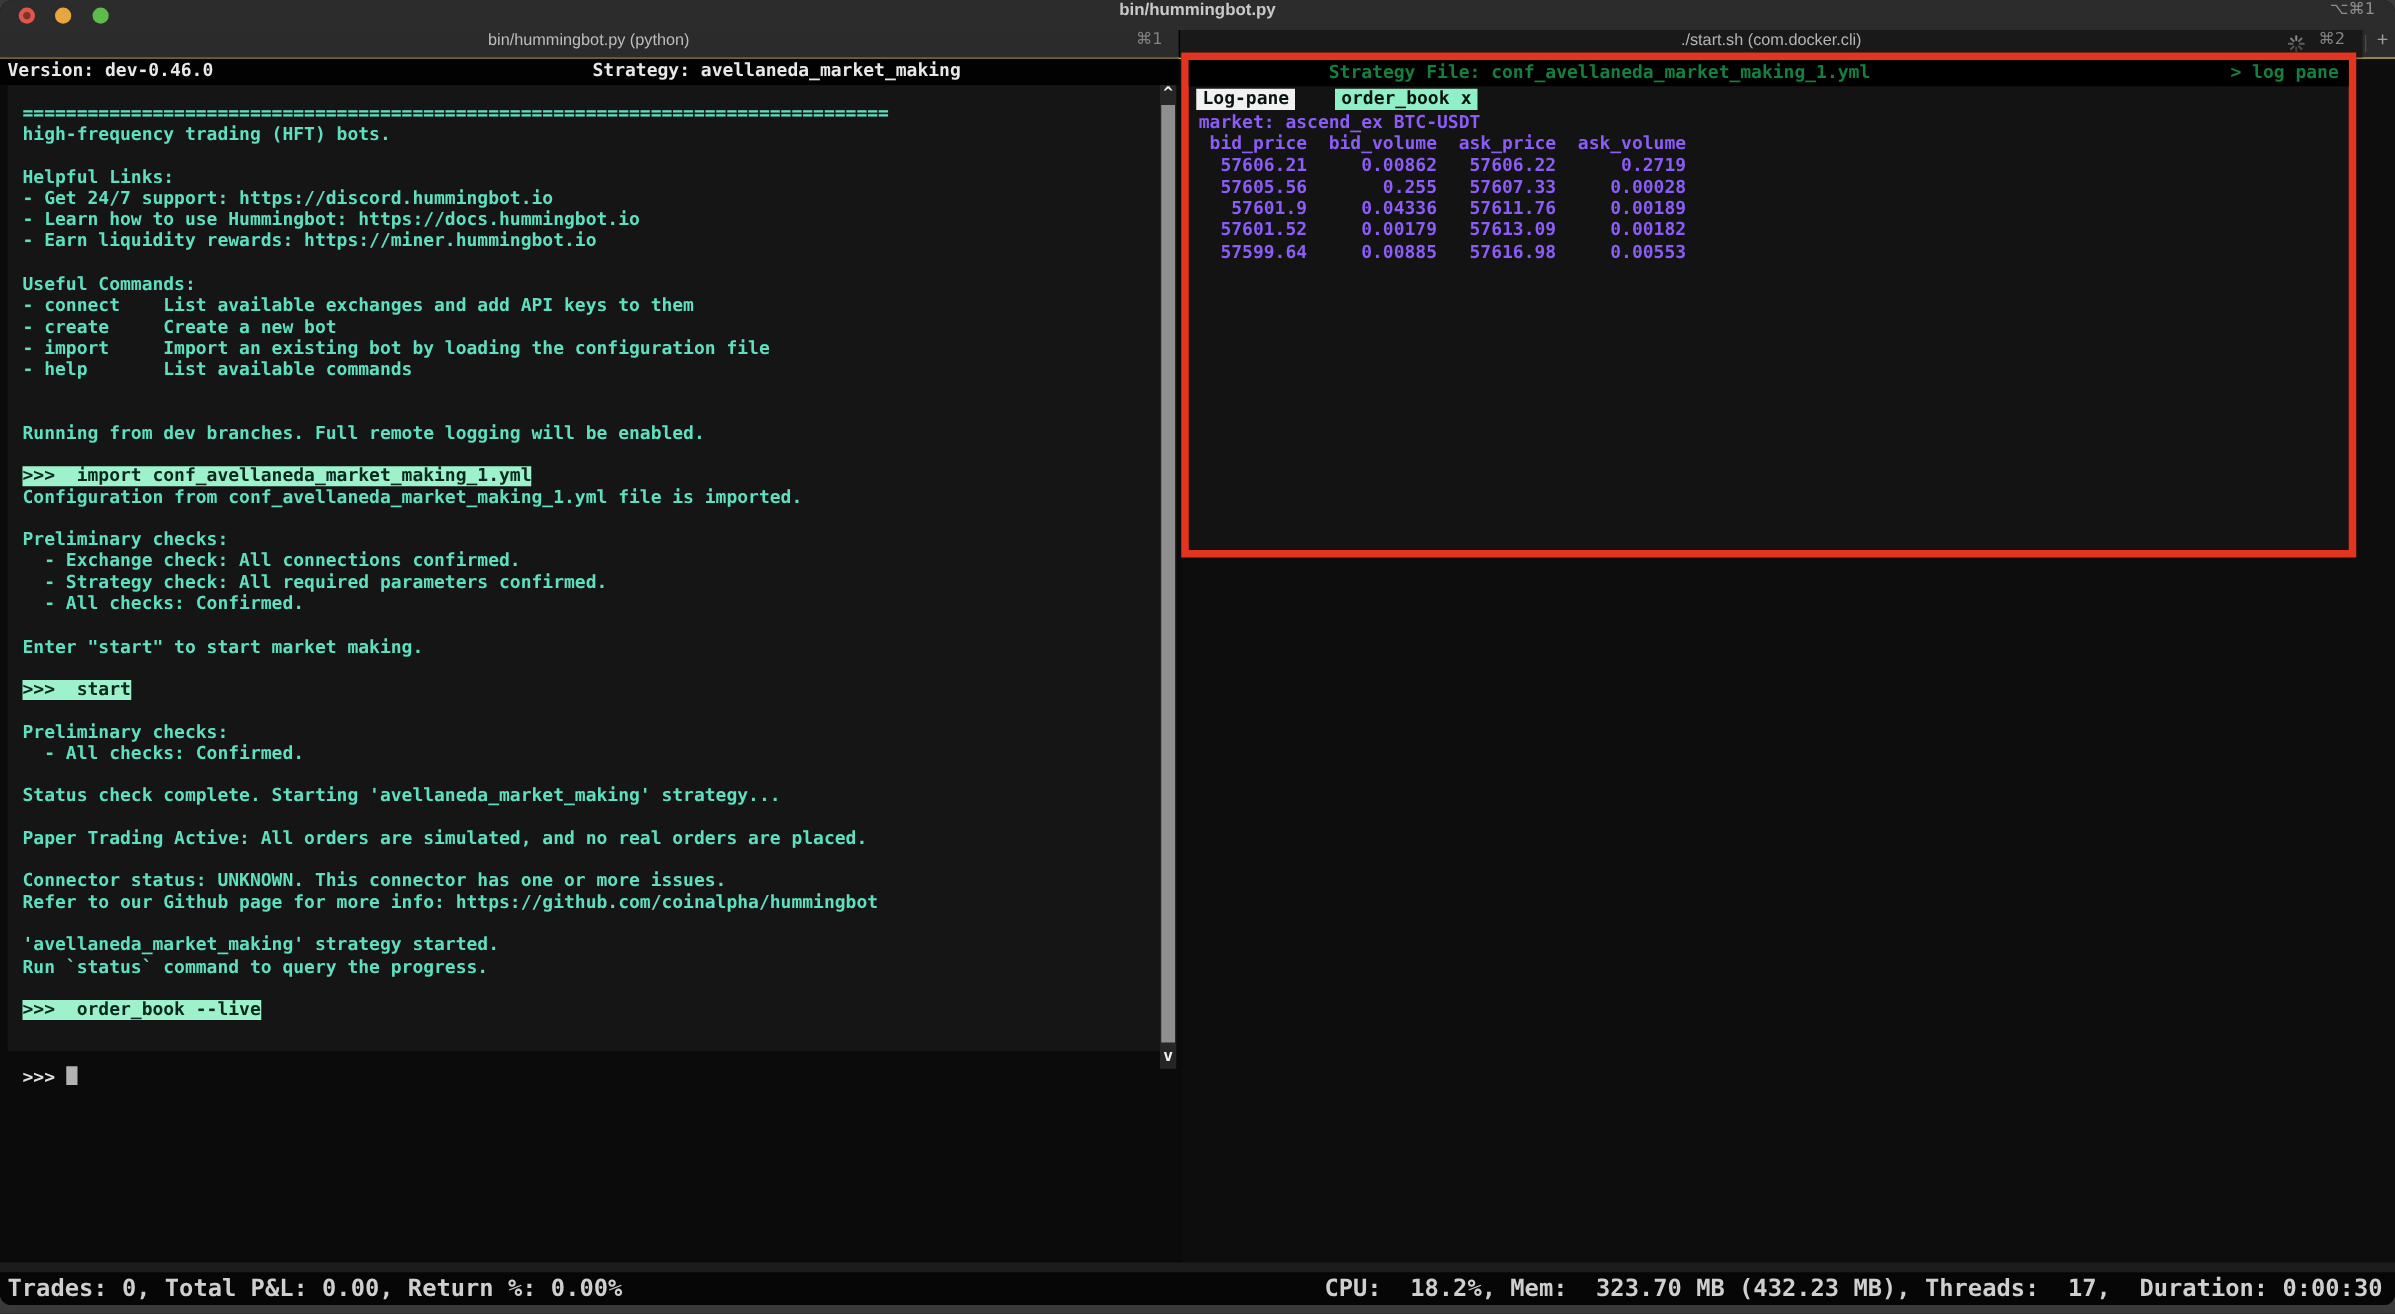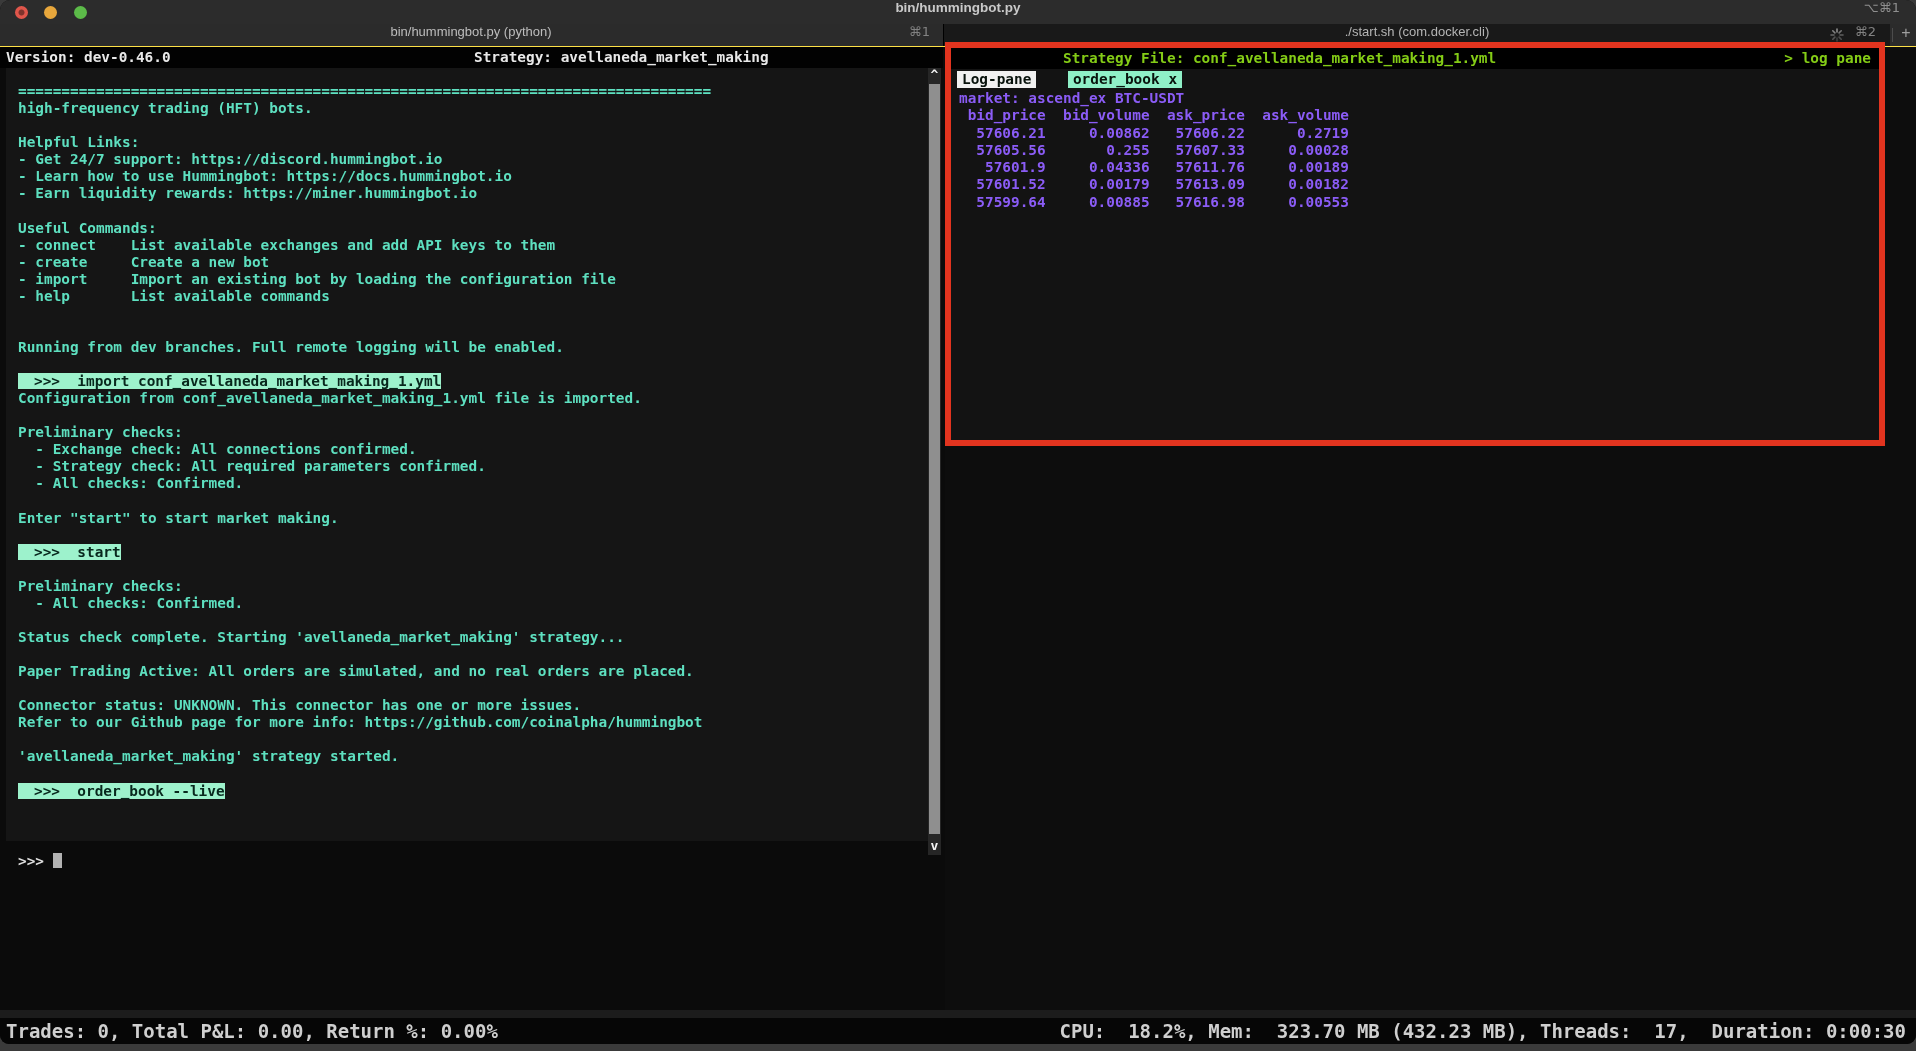--- a/index.html
+++ b/index.html
@@ -39,40 +39,40 @@
   .tline { height:17.07px; line-height:17.07px; white-space:pre; font-weight:bold; }
 
   
   .lp { position:absolute; left:0; top:0; width:943px; height:963px; background:#0b0b0b; }
   .lp-header { position:absolute; left:0; top:0; width:943px; height:21px; background:#020202;
                color:#e8e8e8; font-weight:bold; font-size:14.4px; line-height:21px; }
   .lp-version { position:absolute; left:6px; white-space:pre; }
   .lp-strategy { position:absolute; left:474px; white-space:pre; }
   .lp-log { position:absolute; left:6px; top:21px; width:922px; height:773px;
             background:#151515; padding:15px 0 0 12px; color:#5ee0c0; font-size:14.4px; }
-  .hl { background:#9df2cc; color:#08281d;padding-left:16px; }
+  .hl { background:#9df2cc; color:#08281d; }
   .lp-input { position:absolute; left:18px; top:806px; height:17px; line-height:17px;
               color:#dedede; font-size:14.4px; font-weight:bold; white-space:pre; }
   .cursor { display:inline-block; width:9px; height:15px; background:#b3b3b3; vertical-align:-2px; }
 
   
   .sb { position:absolute; } 
   .sb-arrow { position:absolute; left:0; width:100%; text-align:center; color:#f2f2f2;
               font-size:13px; font-weight:bold; height:14px; line-height:14px; }
   .lp-sb { left:928px; top:21px; width:13px; height:787px; background:#262626; }
   .lp-sb .thumb { position:absolute; left:1px; top:16px; width:11px; height:750px; background:#8f8f8f; }
   .lp-sb .up { top:0; }
   .lp-sb .down { bottom:2px; }
 
   
   .rp { position:absolute; left:945px; top:0; width:971px; height:963px; background:#0d0d0d; }
   .redbox { position:absolute; left:0; top:-5px; width:940px; height:404px;
             border:6px solid #e2341f; background:#131313; }
   .rp-header { position:absolute; left:0; top:0; width:928px; height:21px; background:#000;
-               color:#84cc16; font-size:14.4px; font-weight:bold; line-height:21px; }
+               color:#15803d; font-size:14.4px; font-weight:bold; line-height:21px; }
   .rp-title { position:absolute; left:112px; white-space:pre; }
   .rp-corner { position:absolute; right:8px; white-space:pre; }
   .rp-tabs { position:absolute; left:6px; top:23px; height:17px; }
   .rb-tab { display:inline-block; height:17px; line-height:17px; padding:0 5px;
             font-size:14.4px; font-weight:bold; color:#09130d; white-space:pre; vertical-align:top; }
   .rb-tab1 { background:#f1f1f1; }
   .rb-tab2 { background:#8ff0c7; margin-left:22px; }
   .rb-close { margin-left:9px; }
   .rp-lines { position:absolute; left:8px; top:42px; color:#8b5cf6; font-size:14.4px; }
   .rp-lines .tline { height:17.3px; line-height:17.3px; }
@@ -167,20 +167,21 @@
           <div class="tline">  - All checks: Confirmed.</div>
           <div class="tline"></div>
           <div class="tline">Status check complete. Starting 'avellaneda_market_making' strategy...</div>
           <div class="tline"></div>
           <div class="tline">Paper Trading Active: All orders are simulated, and no real orders are placed.</div>
           <div class="tline"></div>
           <div class="tline">Connector status: UNKNOWN. This connector has one or more issues.</div>
           <div class="tline">Refer to our Github page for more info: https://github.com/coinalpha/hummingbot</div>
           <div class="tline"></div>
           <div class="tline">'avellaneda_market_making' strategy started.</div>
+          <div class="tline">Run `status` command to query the progress.</div>
           <div class="tline"></div>
           <div class="tline"><span class="hl">&gt;&gt;&gt;  order_book --live</span></div>
         </div>
       <div class="lp-input"><span>&gt;&gt;&gt; </span><span class="cursor"></span></div>
       <div class="sb lp-sb">
         <div class="sb-arrow up">^</div>
         <div class="thumb"></div>
         <div class="sb-arrow down">v</div>
       </div>
     </div>

